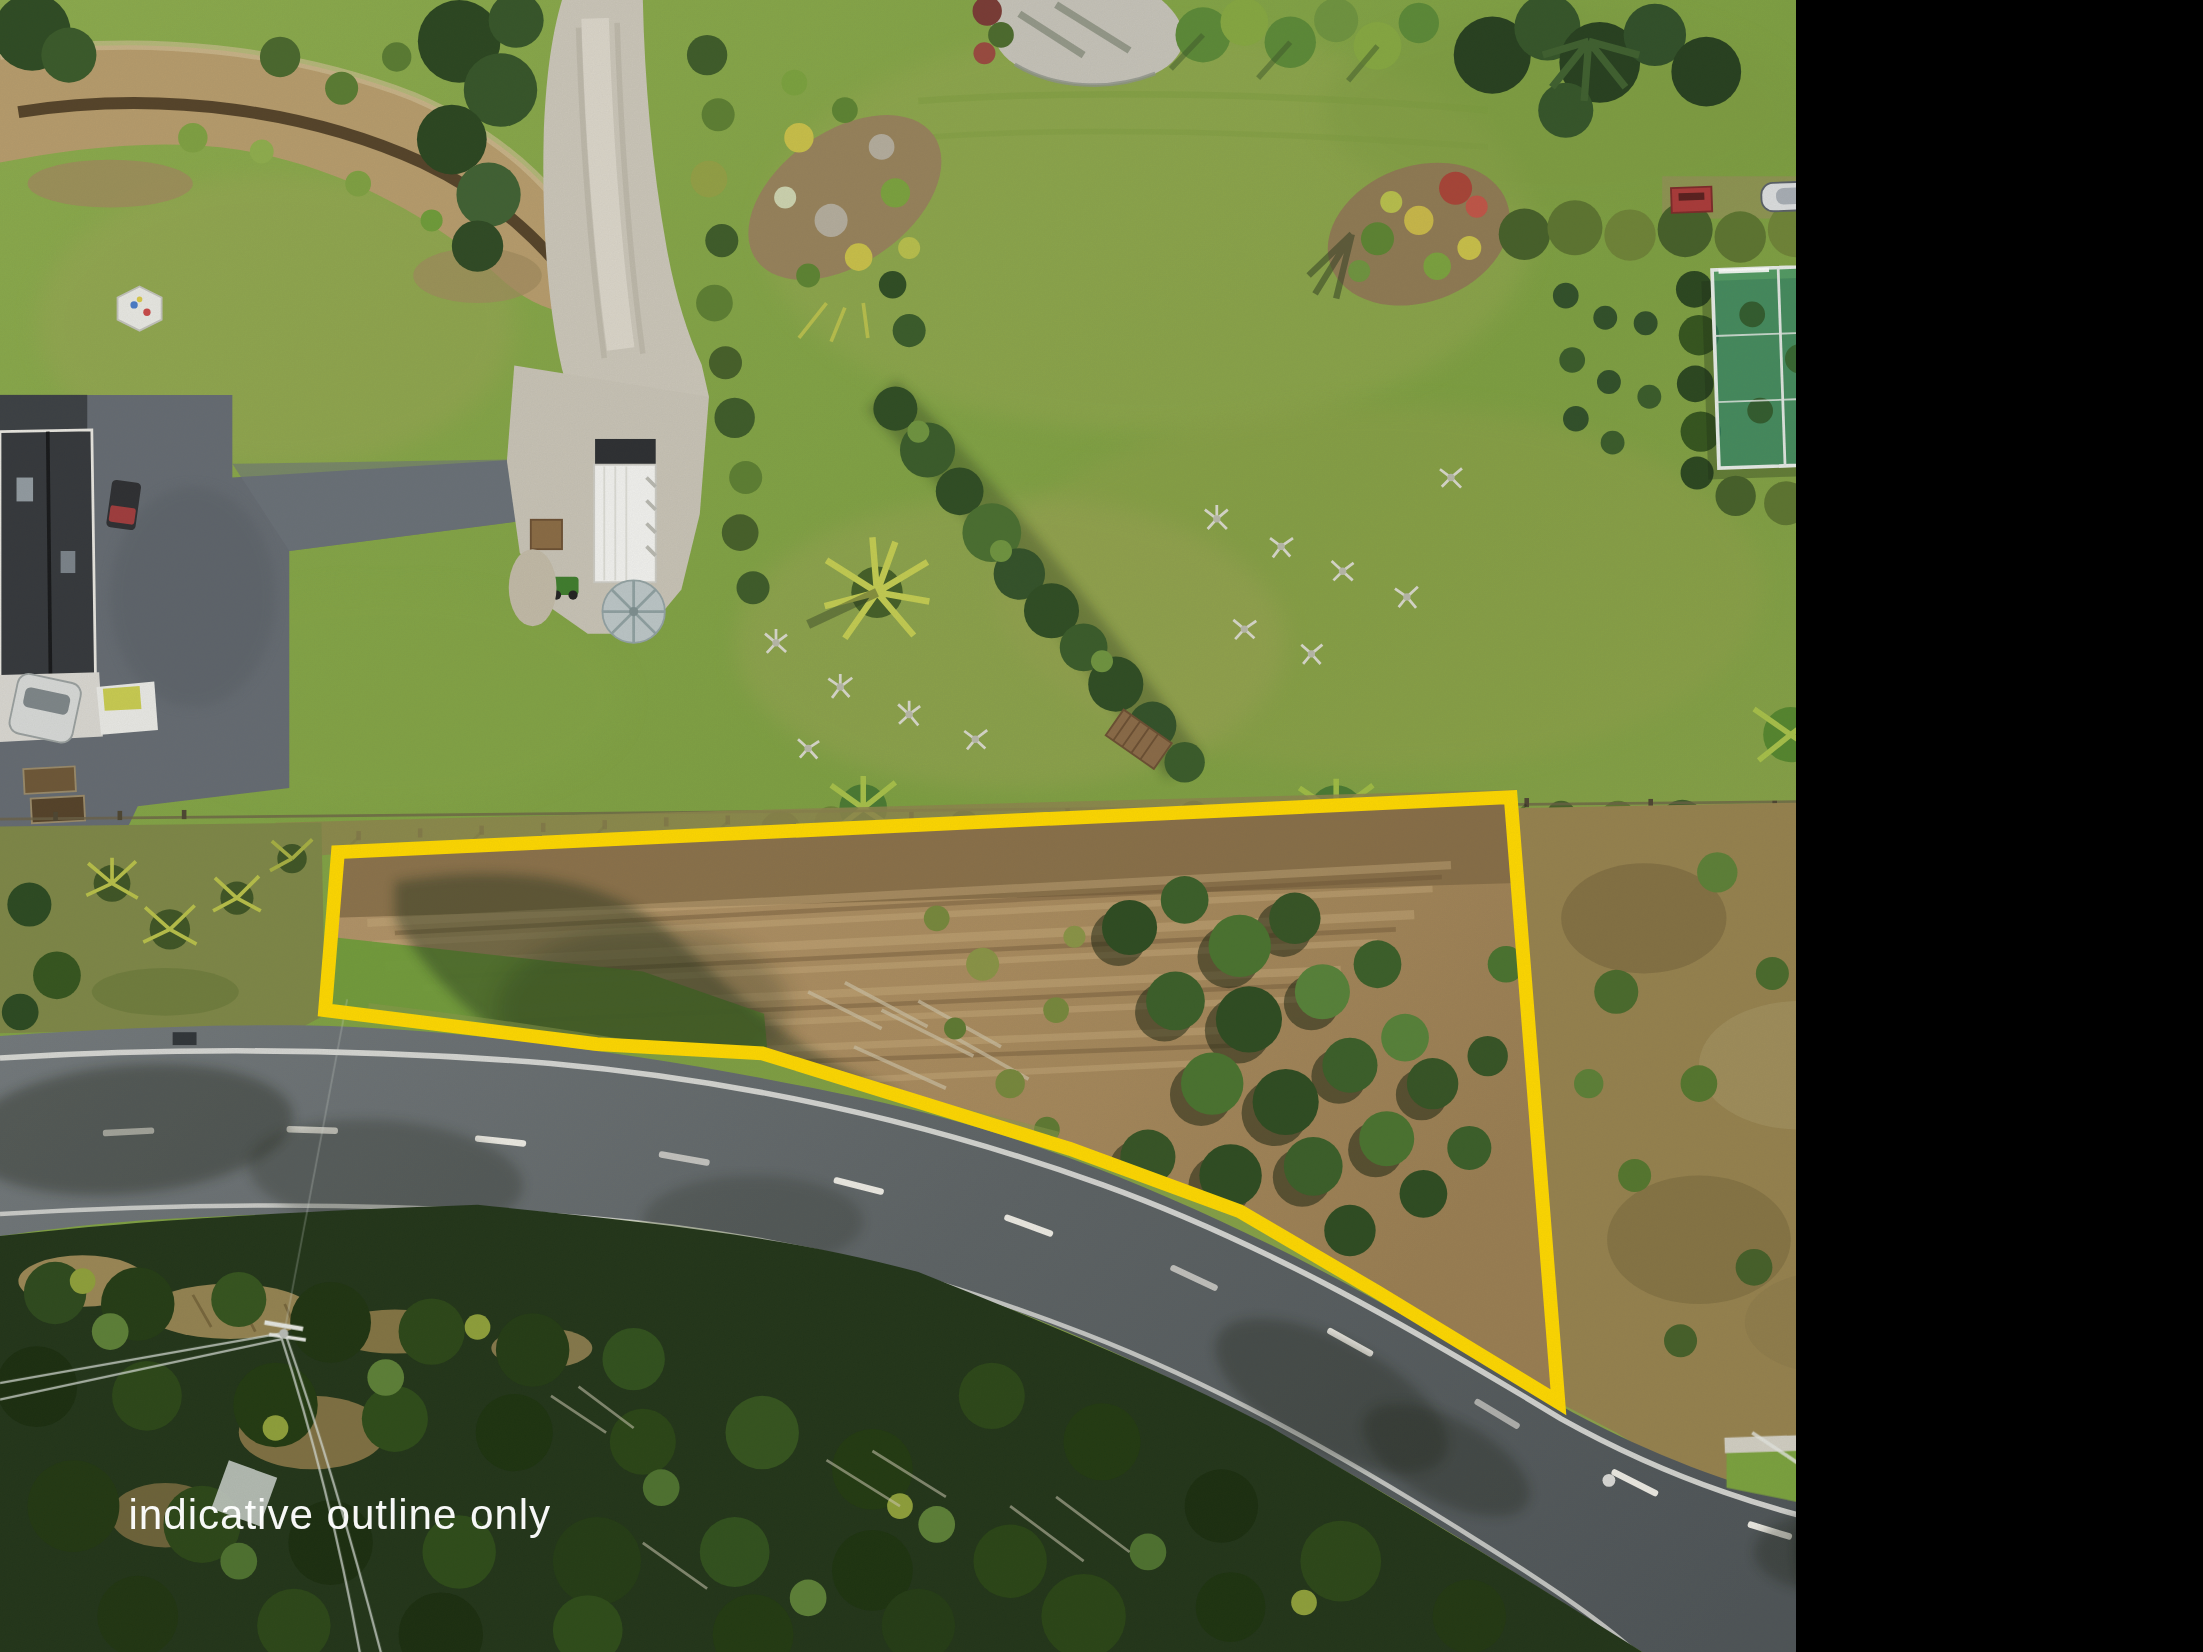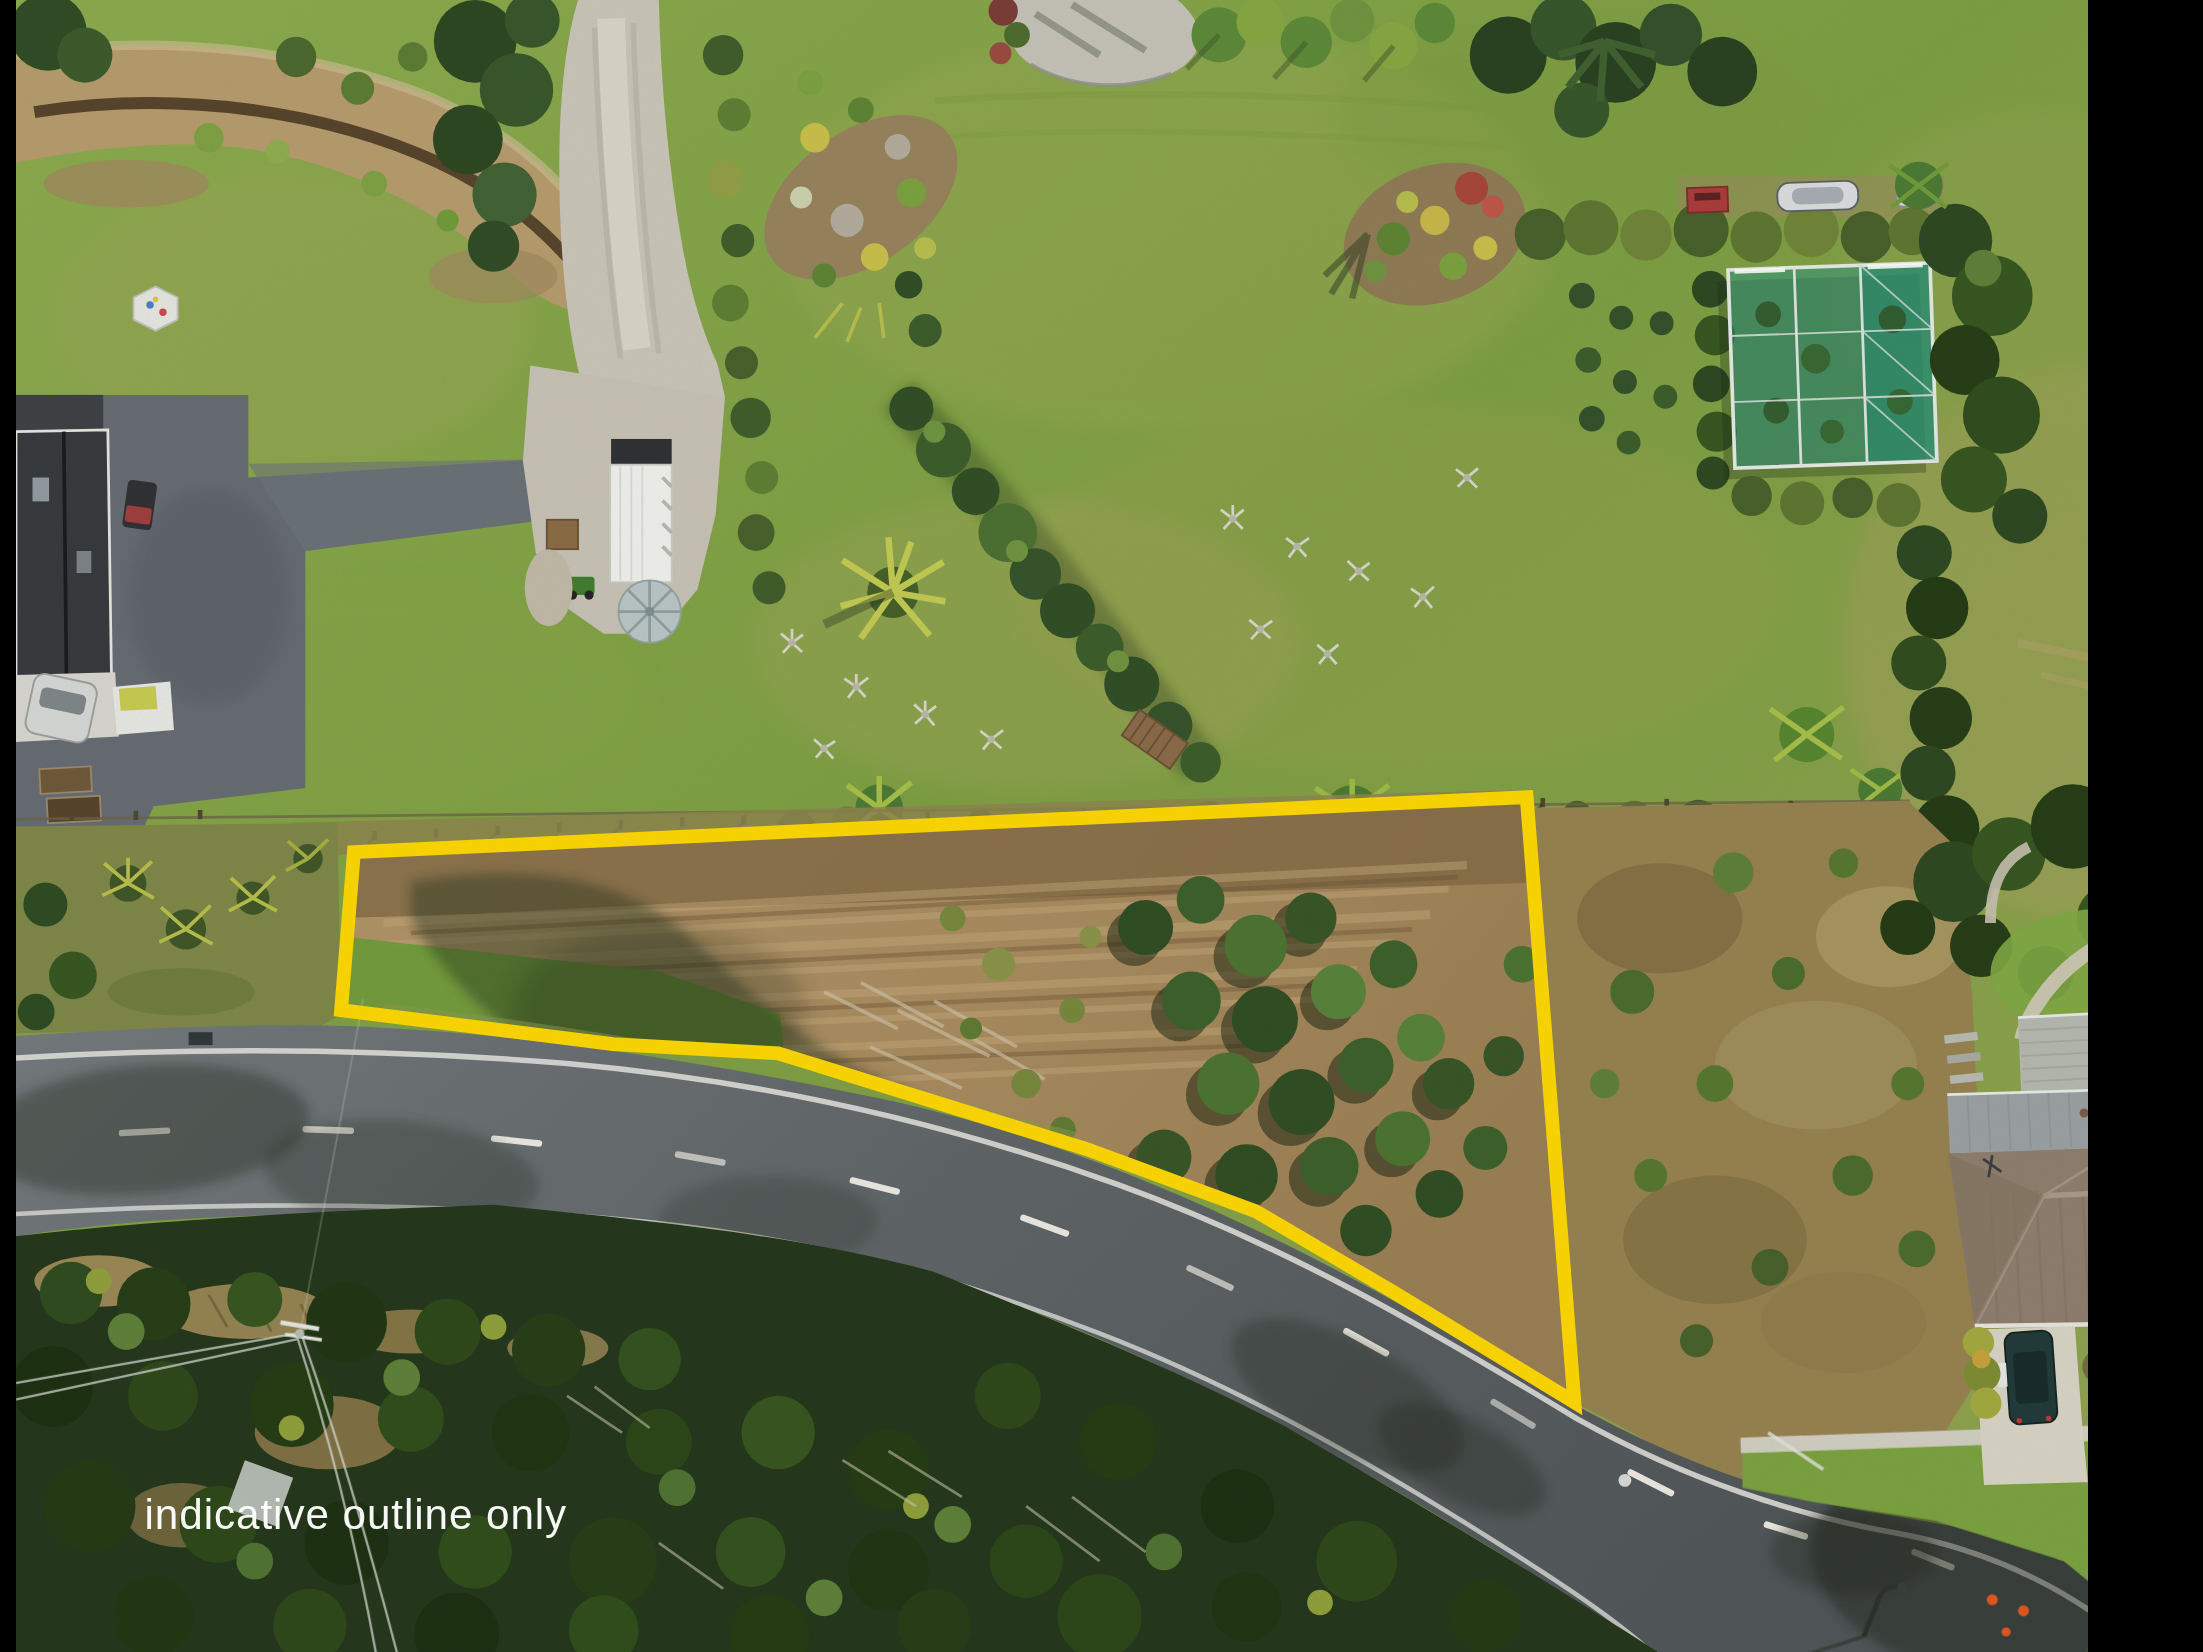--- a/index.html
+++ b/index.html
@@ -1,16 +1,16 @@
 <!DOCTYPE html>
 <html style="--lawn1: #8cab4e; --lawn2: #7d9f42; --lawn3: #93a351; --bush: #22351a; --road: #5d6366; --roadlight: #73797d; --gravel: #cbc6ba; --asphaltdrive: #656b73; --dirt: #a98b5f; --dirtdark: #7f6743; --dirtlight: #c7ab7c; --scrub: #96824f; --roofdark: #35383d; --rooftaupe: #8d7d6d; --deck: #b6b9b1; --tank: #bcc6c8; --net: #2d9680; --streambank: #b79c6d; --streamchannel: #4a3a22; --concrete: #d9d5c7; --white: #ffffff;font-size:14.7px"><head>
 <meta charset="utf-8">
 <style>
   html,body{margin:0;padding:0;background:#000;}
-  #stage{width:2072px;height:1653px;position:relative;overflow:hidden;margin-left:16px;}
+  #stage{width:1796px;height:1653px;position:relative;overflow:hidden;}
   svg{display:block;}
   .wm{font-family:"Liberation Sans","DejaVu Sans",sans-serif;font-weight:300;
       font-size:46px;letter-spacing:1px;fill-opacity:.96;}
 </style>
 </head>
 <body>
 
 <div id="stage">
 <svg viewBox="0 0 2400 1800" width="2204" height="1653">
 <defs>

